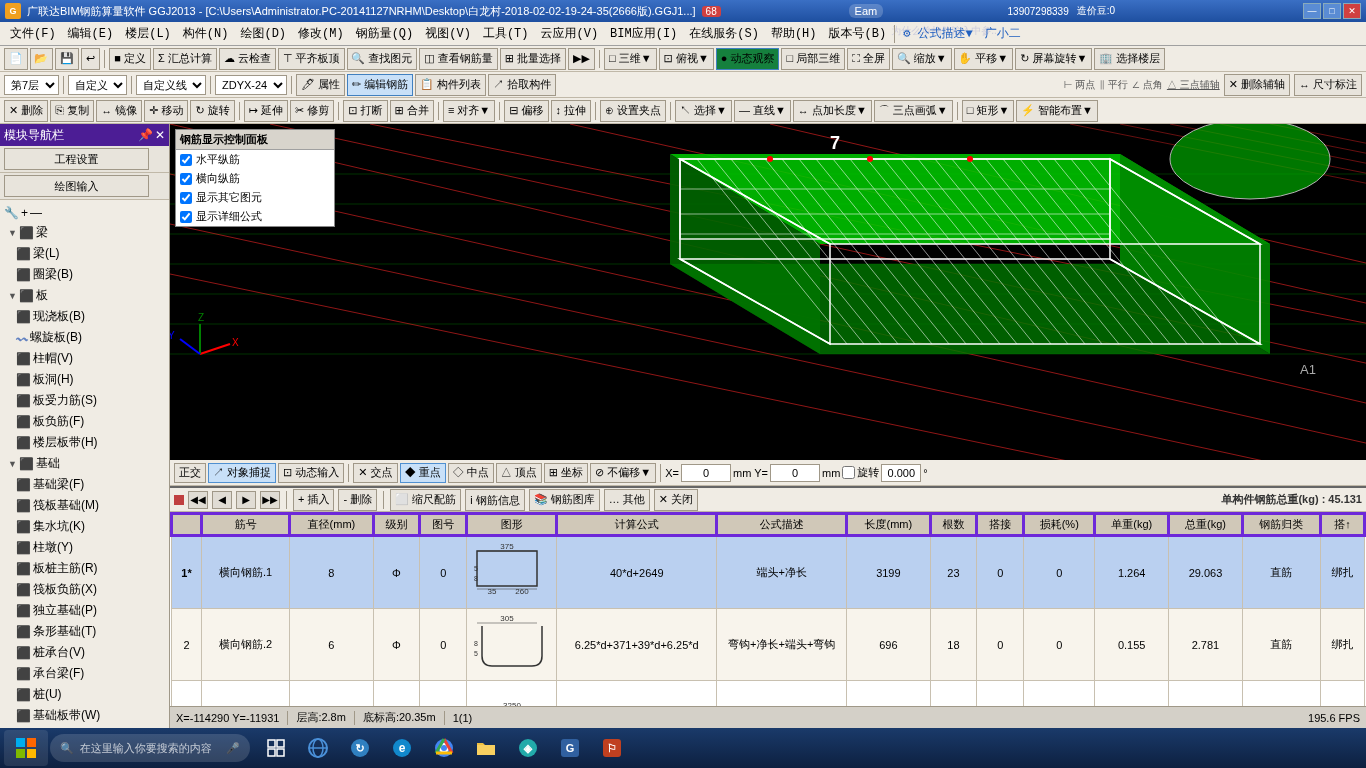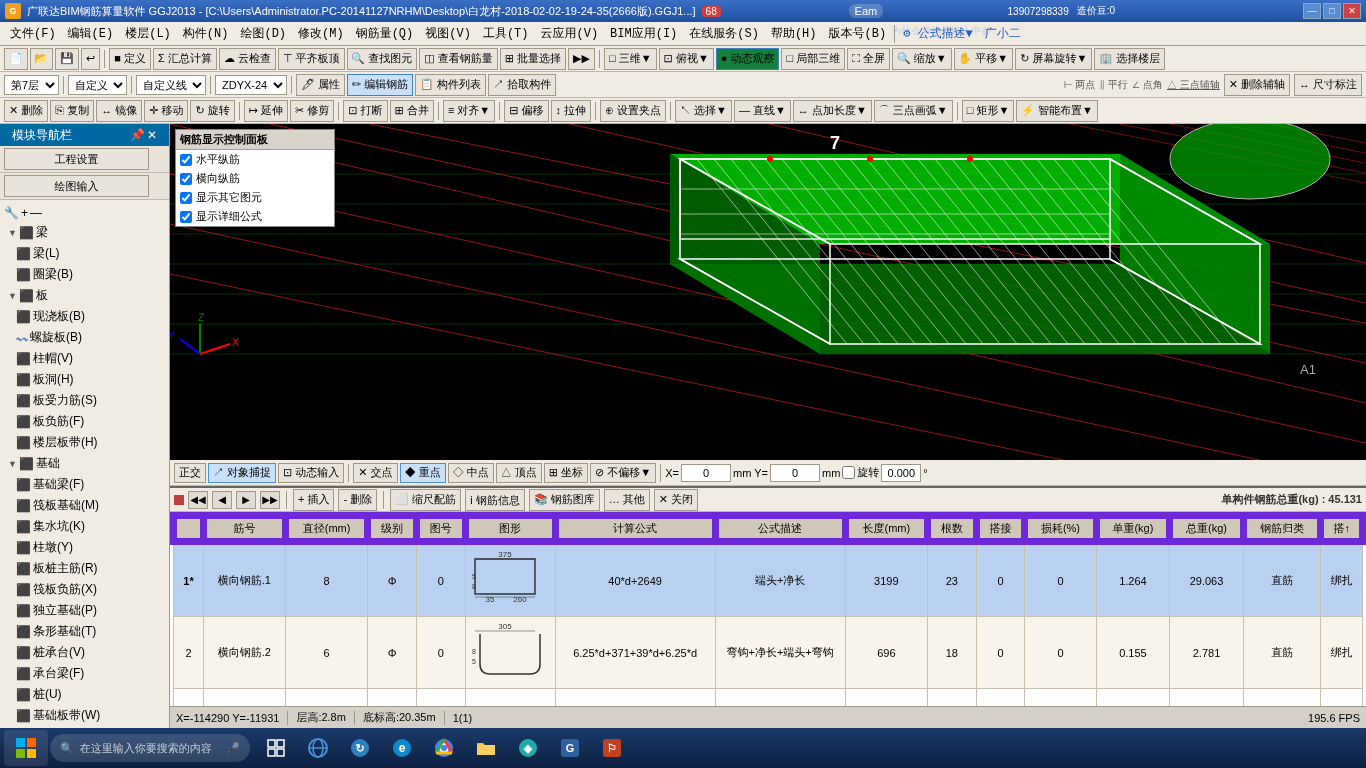--- a/index.html
+++ b/index.html
@@ -46,23 +46,23 @@
       display: flex; align-items: center; padding: 0 4px; gap: 2px;
       border-bottom: 1px solid #c0b8a8;
     }
     
     
     #sidebar {
       width: 170px; height: 100%; background: #f0ece4;
       border-right: 1px solid #a09888; overflow-y: auto; flex-shrink: 0;
     }
     #sidebar-header {
-      height: 22px; background: #0369a1; color: white;
+      height: 22px; background: #4c1d95; color: white;
       display: flex; align-items: center; justify-content: space-between;
-      padding: 0 12px; font-size: 12px;
+      padding: 0 4px; font-size: 12px;
     }
     .tree-item {
       padding: 2px 4px 2px 8px; cursor: pointer; white-space: nowrap;
       font-size: 12px; display: flex; align-items: center; gap: 2px;
     }
     .tree-child { padding-left: 16px; }
     .expand-icon { font-size: 9px; color: #555; }
     
     
     #drawing-panel {
@@ -83,21 +83,21 @@
       display: flex; align-items: center; padding: 0 4px; gap: 4px;
       border-bottom: 1px solid #c0b8a8; font-size: 11px;
     }
     .nav-btn { width: 20px; height: 18px; background: #e0dcd4; border: 1px solid #a09888; display: flex; align-items: center; justify-content: center; cursor: pointer; font-size: 10px; }
     
     
     #rebar-table {
       width: 100%; border-collapse: collapse; font-size: 11px;
     }
     #rebar-table th {
-      background: #d0c8b8; border: 7px solid #6d28d9;
+      background: #d0c8b8; border: 3px solid #6d28d9;
       padding: 2px 4px; white-space: nowrap; text-align: center; font-weight: normal;
     }
     #rebar-table td {
       border: 1px solid #c8c0b0; padding: 2px 4px; white-space: nowrap; text-align: center;
     }
     #rebar-table tr:nth-child(even) td { background: #f8f4ec; }
     .row-selected td { background: #bad0f0 !important; }
     .cell-yellow { background: #fff8c0 !important; }
     
     

